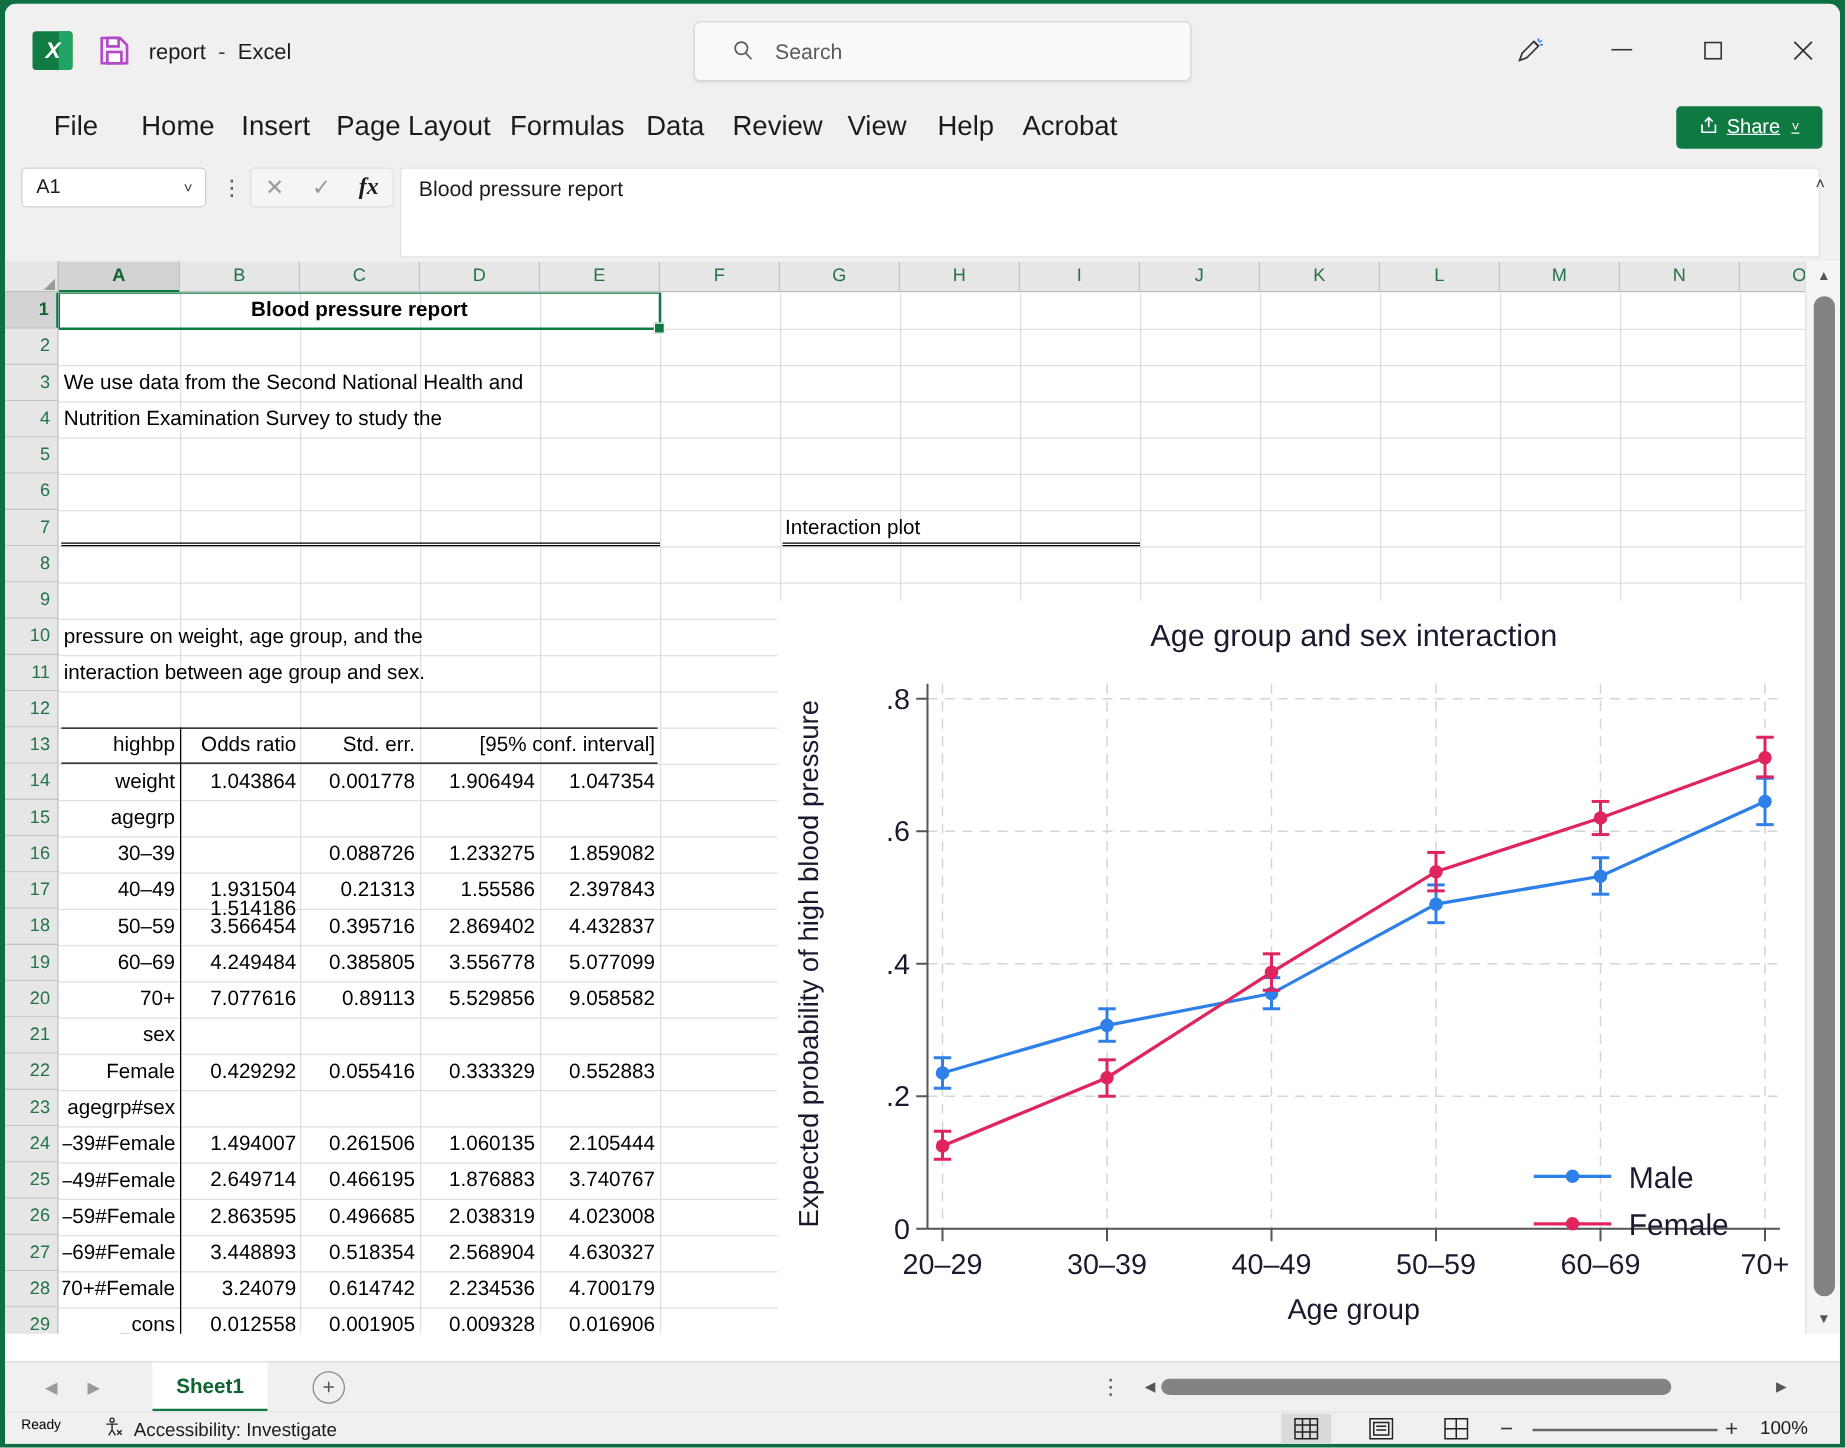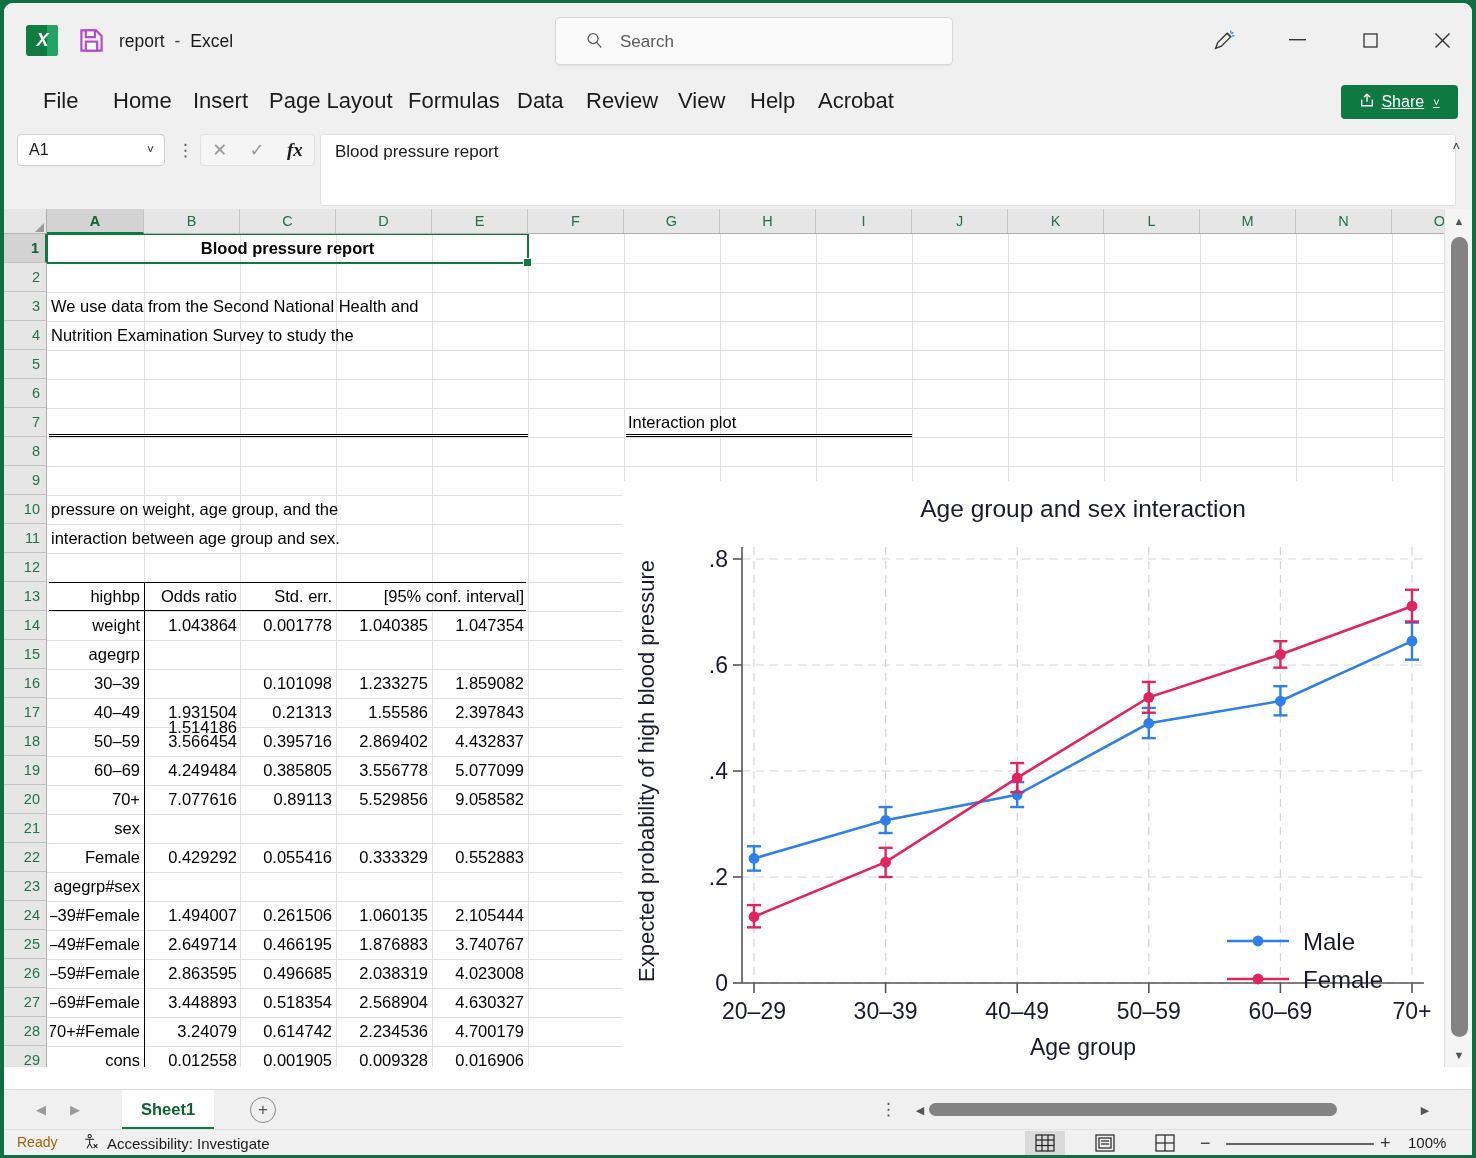--- a/index.html
+++ b/index.html
@@ -166,21 +166,21 @@
     border:1.5px solid #8A8A8A; border-radius:50%;
     text-align:center; line-height:23px; font-size:17px; color:#555;
   }
   #sheet-dots { position:absolute; left:876px; top:9px; font-size:17px; color:#555; }
   #hs-left { position:absolute; left:903px; top:9px; }
   #hs-right { position:absolute; left:1408px; top:9px; }
   #hsbar { position:absolute; left:925px; top:13px; width:408px; height:13px; background:#838383; border-radius:7px; }
 
   
   #statusbar { position:absolute; left:0; top:1126px; width:1468px; height:26px; background:#F0F0F0; border-top:1px solid #E2E2E2; }
-  #status-ready { position:absolute; left:13px; top:4px; font-size:14px; color:#a16207; }
+  #status-ready { position:absolute; left:13px; top:4px; font-size:11px; color:#000000; }
   #a11y { position:absolute; left:78px; top:3px; font-size:15px; color:#1B1B1B; display:flex; align-items:center; gap:7px; }
   .viewbtn { position:absolute; top:1px; width:40px; height:24px; display:flex; align-items:center; justify-content:center; }
   .viewbtn.active { background:#DADADA; }
   #zoom-minus { position:absolute; left:1196px; top:3px; font-size:18px; color:#333; }
   #zoom-track { position:absolute; left:1222px; top:13px; width:148px; height:2px; background:#666; }
   #zoom-plus { position:absolute; left:1376px; top:3px; font-size:18px; color:#333; }
   #zoom-pct { position:absolute; left:1404px; top:4px; font-size:15px; color:#1B1B1B; }
 </style>
 </head>
 <body>
@@ -376,30 +376,30 @@
         <div class="cell" style="left: 581px; top: 174px; width: 280px; height: 29px;">Interaction plot</div>
         <div class="cell" style="left: 4px; top: 261px; width: 569px; height: 29px;">pressure on weight, age group, and the</div>
         <div class="cell" style="left: 4px; top: 290px; width: 473px; height: 29px;">interaction between age group and sex.</div>
         <div class="cell r" style="left: 3px; top: 348px; width: 90px; height: 38px;">highbp</div>
         <div class="cell r" style="left: 100px; top: 348px; width: 90px; height: 29px;">Odds ratio</div>
         <div class="cell r" style="left: 196px; top: 348px; width: 89px; height: 29px;">Std. err.</div>
         <div class="cell r" style="left: 292px; top: 348px; width: 185px; height: 29px;">[95% conf. interval]</div>
         <div class="cell r clip" style="left: 3px; top: 377px; width: 90px; height: 29px; direction: ltr; overflow: hidden; text-overflow: clip;">weight</div>
         <div class="cell r" style="left: 100px; top: 377px; width: 90px; height: 29px;">1.043864</div>
         <div class="cell r" style="left: 196px; top: 377px; width: 89px; height: 29px;">0.001778</div>
-        <div class="cell r" style="left: 292px; top: 377px; width: 89px; height: 29px;">1.040385</div>
+        <div class="cell r" style="left: 292px; top: 377px; width: 89px; height: 29px;">1.906494</div>
         <div class="cell r" style="left: 388px; top: 377px; width: 89px; height: 29px;">1.047354</div>
         <div class="cell r clip" style="left: 3px; top: 406px; width: 90px; height: 29px; direction: ltr; overflow: hidden; text-overflow: clip;">agegrp</div>
         <div class="cell r" style="left: 100px; top: 406px; width: 90px; height: 29px;"></div>
         <div class="cell r" style="left: 196px; top: 406px; width: 89px; height: 29px;"></div>
         <div class="cell r" style="left: 292px; top: 406px; width: 89px; height: 29px;"></div>
         <div class="cell r" style="left: 388px; top: 406px; width: 89px; height: 29px;"></div>
         <div class="cell r clip" style="left: 3px; top: 435px; width: 90px; height: 29px; direction: ltr; overflow: hidden; text-overflow: clip;">30–39</div>
         <div class="cell r" style="left: 100px; top: 435px; width: 90px; height: 29px; margin-top: 44px;">1.514186</div>
-        <div class="cell r" style="left: 196px; top: 435px; width: 89px; height: 29px;">0.101098</div>
+        <div class="cell r" style="left: 196px; top: 435px; width: 89px; height: 29px;">0.088726</div>
         <div class="cell r" style="left: 292px; top: 435px; width: 89px; height: 29px;">1.233275</div>
         <div class="cell r" style="left: 388px; top: 435px; width: 89px; height: 29px;">1.859082</div>
         <div class="cell r clip" style="left: 3px; top: 464px; width: 90px; height: 29px; direction: ltr; overflow: hidden; text-overflow: clip;">40–49</div>
         <div class="cell r" style="left: 100px; top: 464px; width: 90px; height: 29px;">1.931504</div>
         <div class="cell r" style="left: 196px; top: 464px; width: 89px; height: 29px;">0.21313</div>
         <div class="cell r" style="left: 292px; top: 464px; width: 89px; height: 29px;">1.55586</div>
         <div class="cell r" style="left: 388px; top: 464px; width: 89px; height: 29px;">2.397843</div>
         <div class="cell r clip" style="left: 3px; top: 493px; width: 90px; height: 29px; direction: ltr; overflow: hidden; text-overflow: clip;">50–59</div>
         <div class="cell r" style="left: 100px; top: 493px; width: 90px; height: 29px;">3.566454</div>
         <div class="cell r" style="left: 196px; top: 493px; width: 89px; height: 29px;">0.395716</div>

